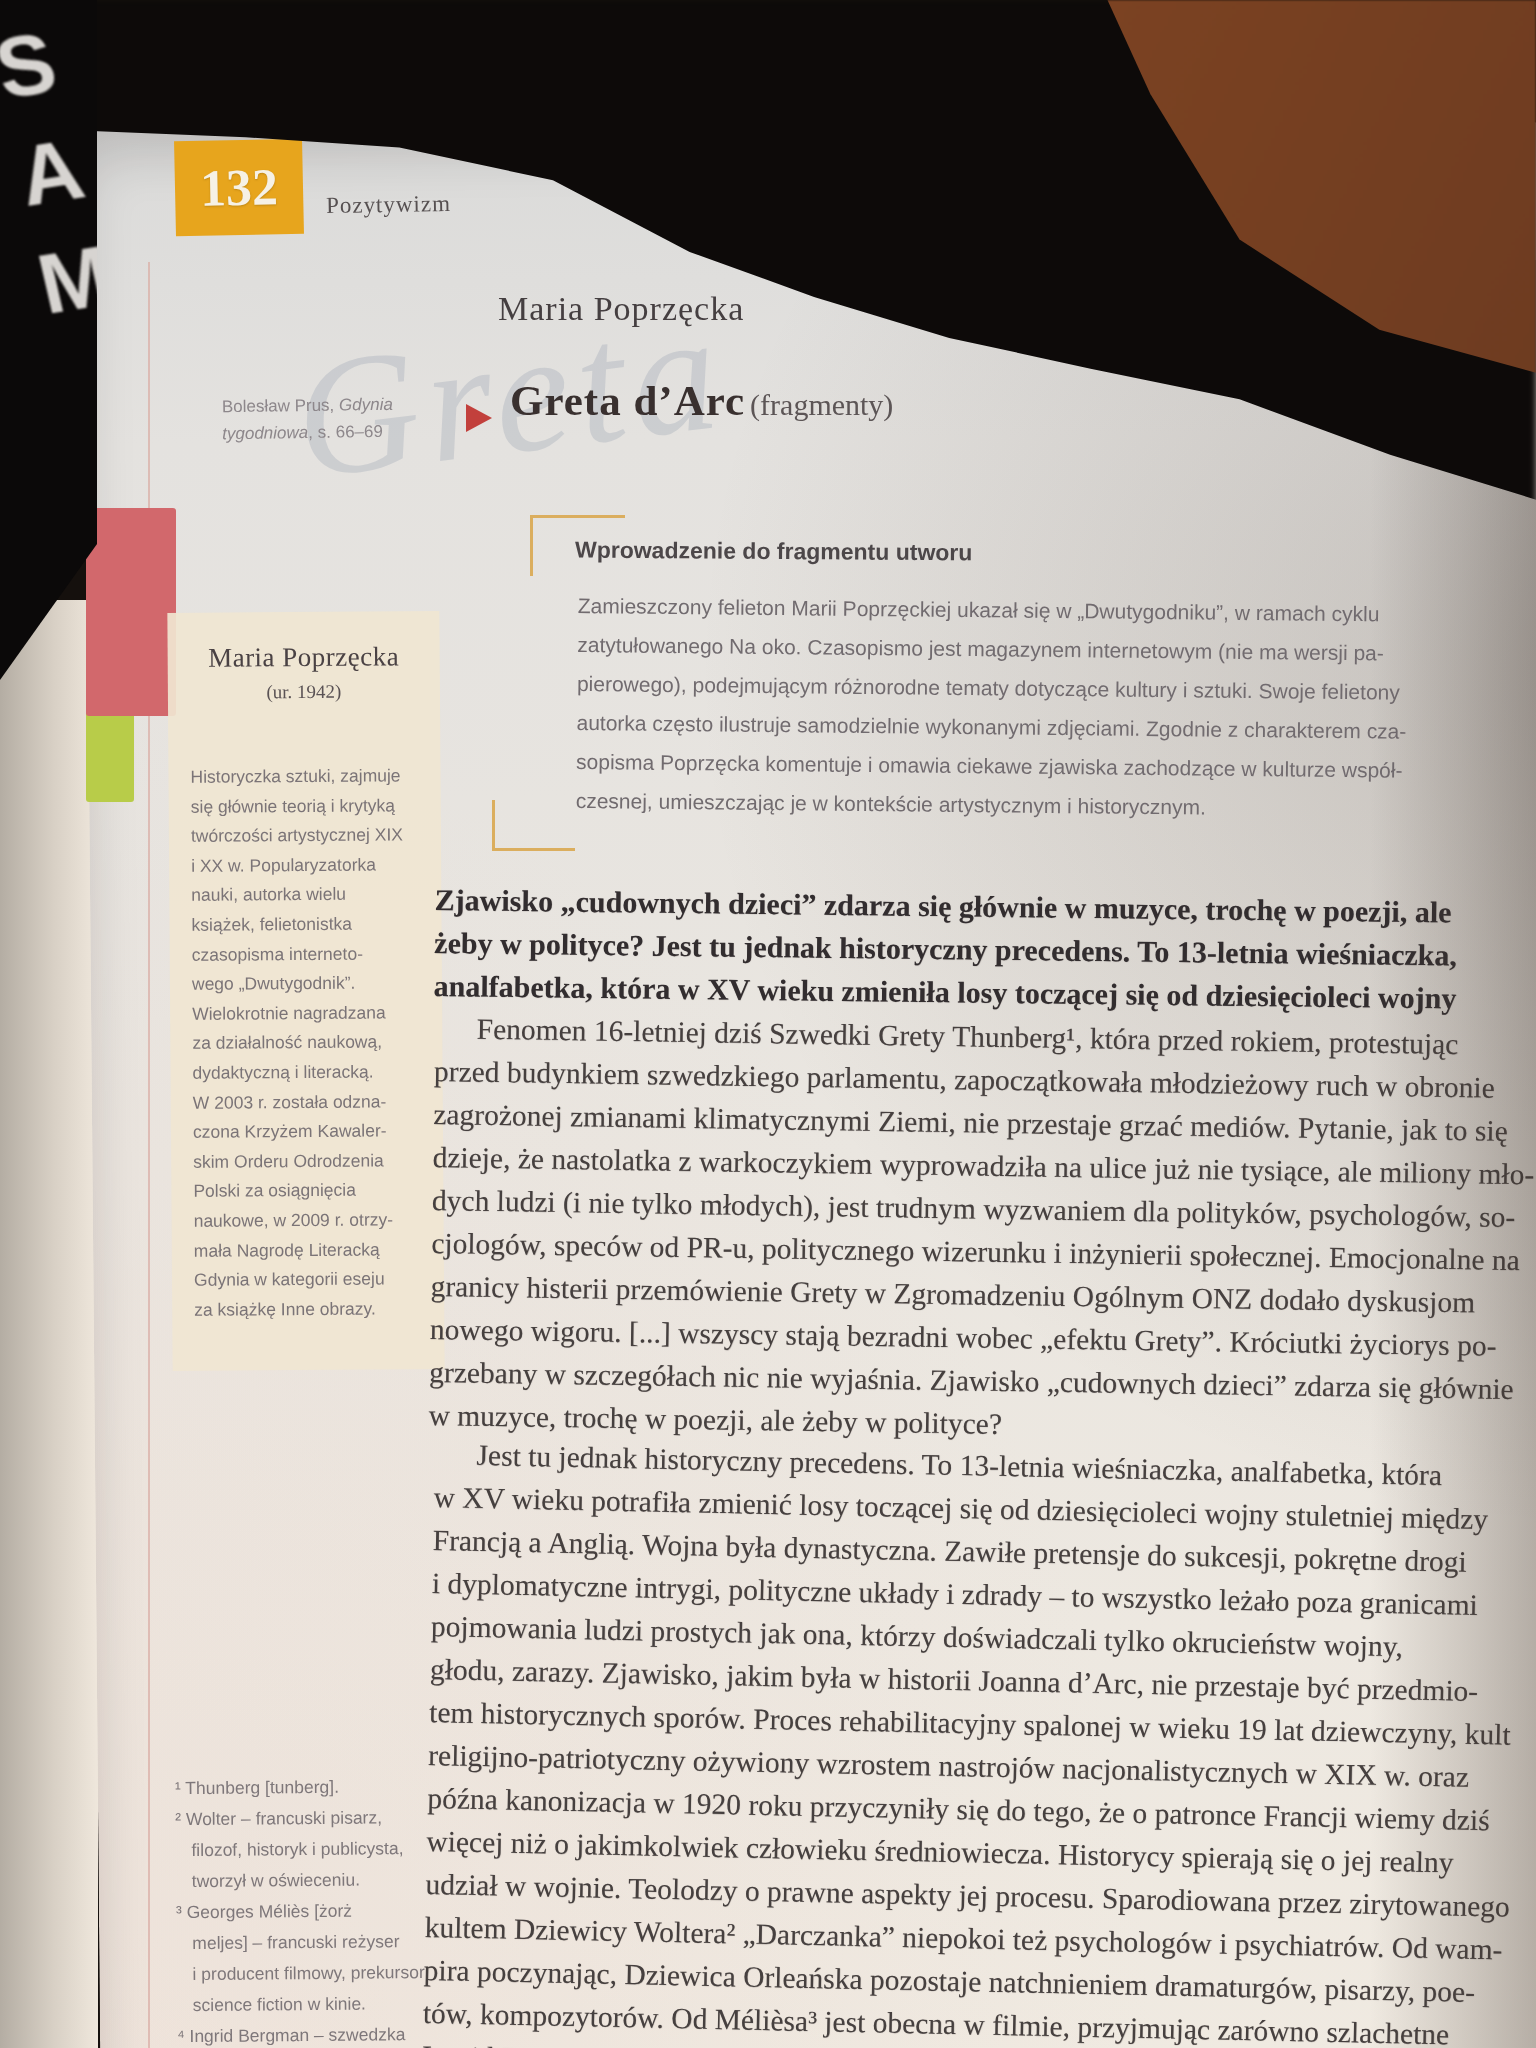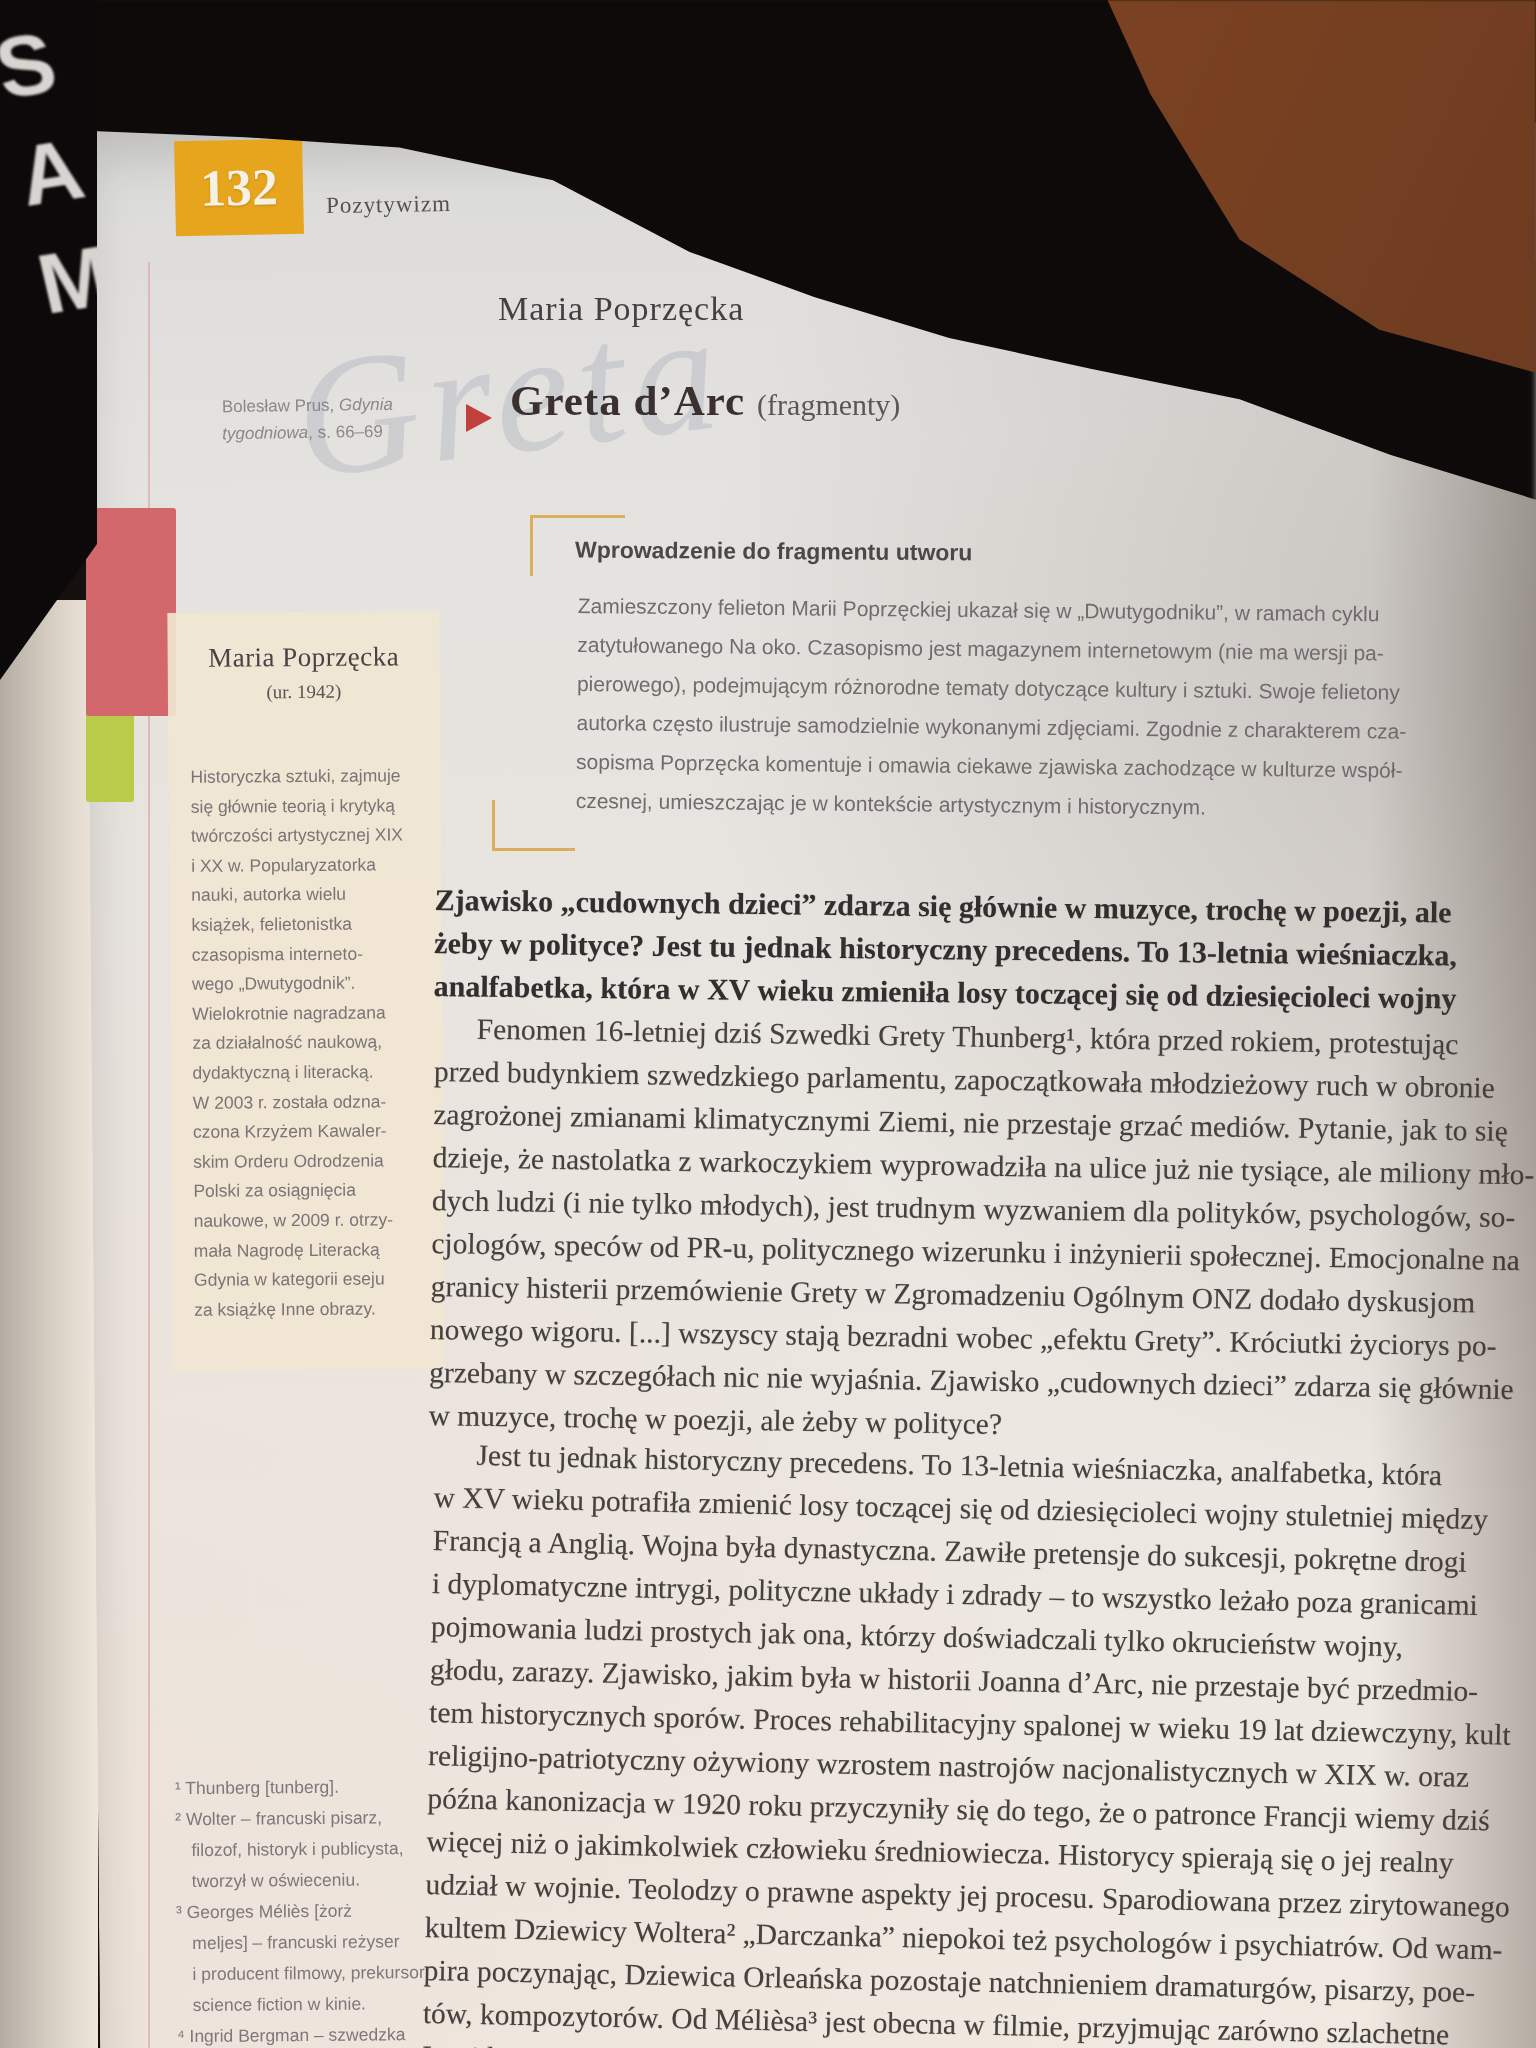--- a/index.html
+++ b/index.html
@@ -84,21 +84,21 @@
     position:absolute;left:498px;top:290px;z-index:4;
     font-size:34px;color:#453f41;letter-spacing:1px;
   }
   .title-marker{
     position:absolute;left:466px;top:404px;z-index:4;width:0;height:0;
     border-left:26px solid var(--marker);border-top:14px solid transparent;border-bottom:14px solid transparent;
     filter:blur(.4px);
   }
   .title-row{position:absolute;left:510px;top:376px;z-index:4;white-space:nowrap;}
   .title-main{font-size:43px;font-weight:bold;color:#39302f;letter-spacing:1px;}
-  .title-note{font-size:30px;color:#5c5556;margin-left:12px;}
+  .title-note{font-size:30px;color:#5c5556;margin-left:5px;}
   .margin-note{
     position:absolute;left:222px;top:392px;z-index:4;
     font-family:var(--sans);font-size:17px;line-height:27px;color:#8d878b;transform:rotate(-0.8deg);
   }
   .margin-note .it{font-style:italic;}
   .margin-note .bd{font-weight:normal;}
   
   .bk-top{position:absolute;left:530px;top:515px;width:92px;height:58px;z-index:4;
     border-left:3px solid var(--bracket);border-top:3px solid var(--bracket);}
   .bk-bottom{position:absolute;left:492px;top:800px;width:80px;height:48px;z-index:4;

